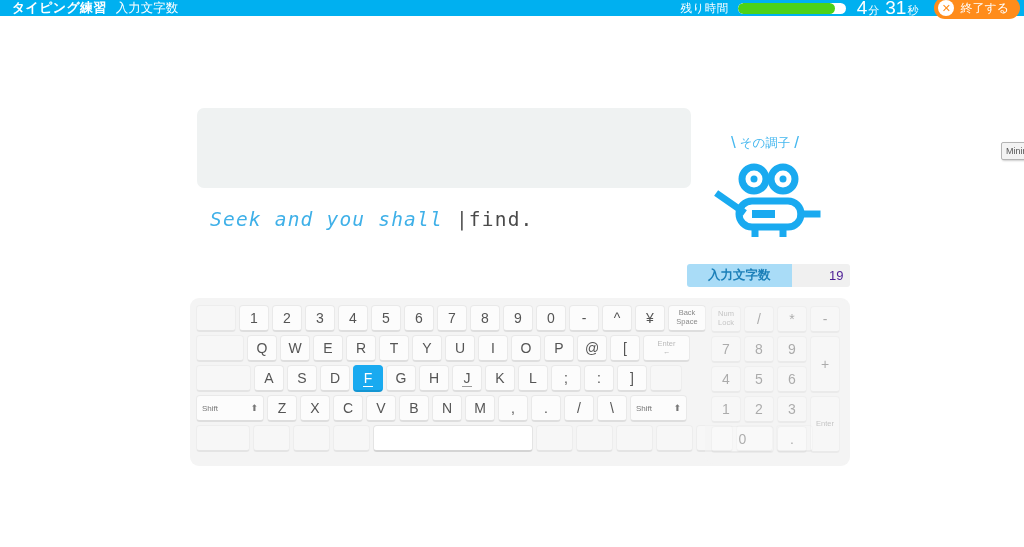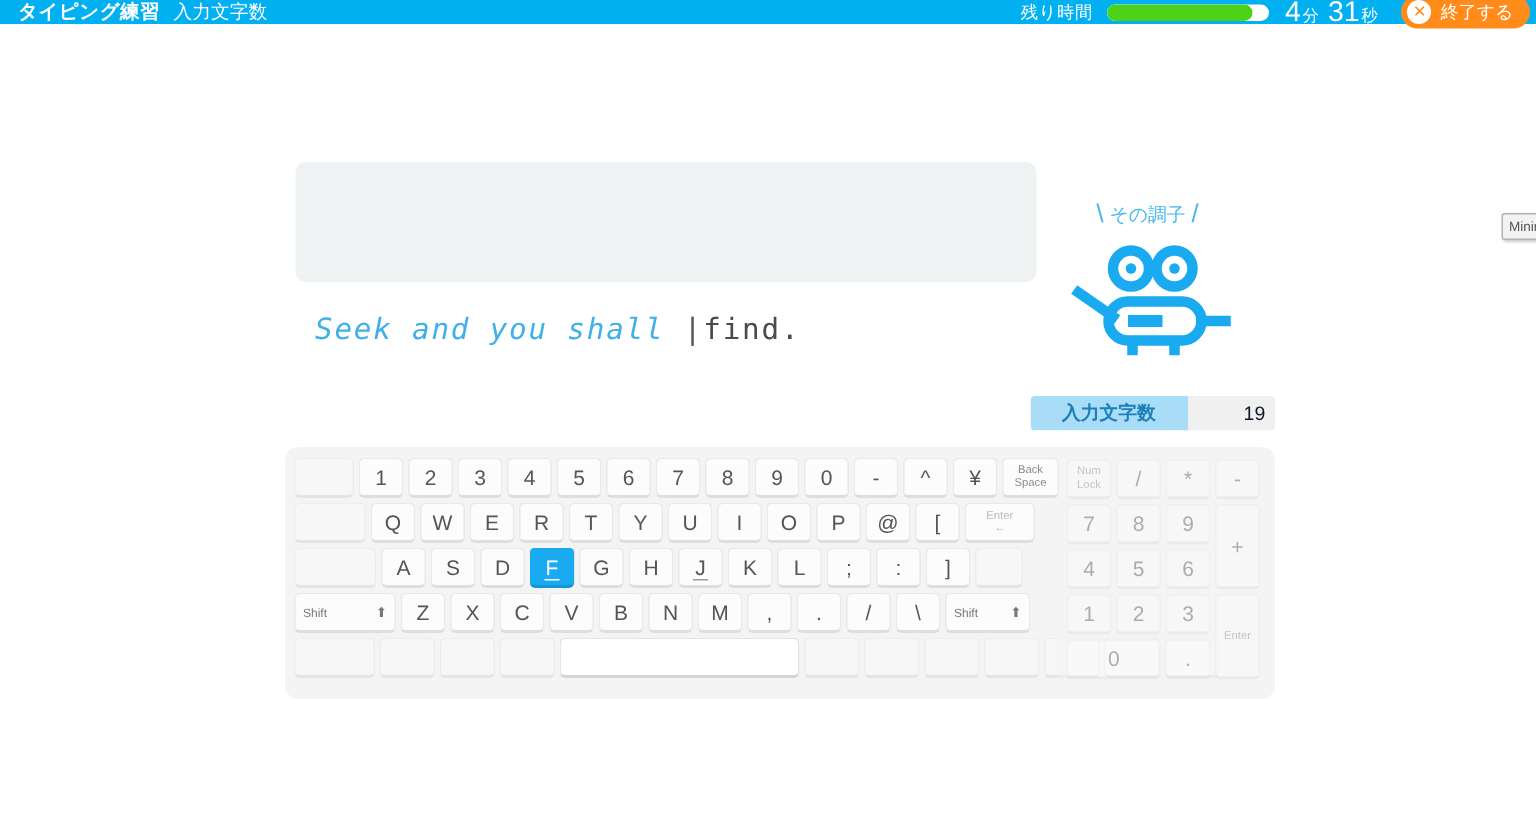--- a/index.html
+++ b/index.html
@@ -90,21 +90,21 @@
   
   .count-badge {
     position: absolute; left: 687px; top: 264px;
     display: flex; height: 23px; border-radius: 3px; overflow: hidden;
   }
   .count-label {
     background: #a9dcf7; color: #1b7fb8; font-size: 12.5px;
     display: flex; align-items: center; padding: 0 21px; font-weight: bold;
   }
   .count-value {
-    background: #f0f0f0; color: #0f172a; font-size: 13px;
+    background: #f0f0f0; color: #4c1d95; font-size: 13px;
     display: flex; align-items: center; justify-content: center;
     width: 58px; padding-right: 6px; justify-content: flex-end;
   }
 
   
   .keyboard {
     position: absolute; left: 190px; top: 298px;
     width: 660px; height: 168px;
     background: #f4f4f4; border-radius: 9px;
     padding: 7px 6px;

